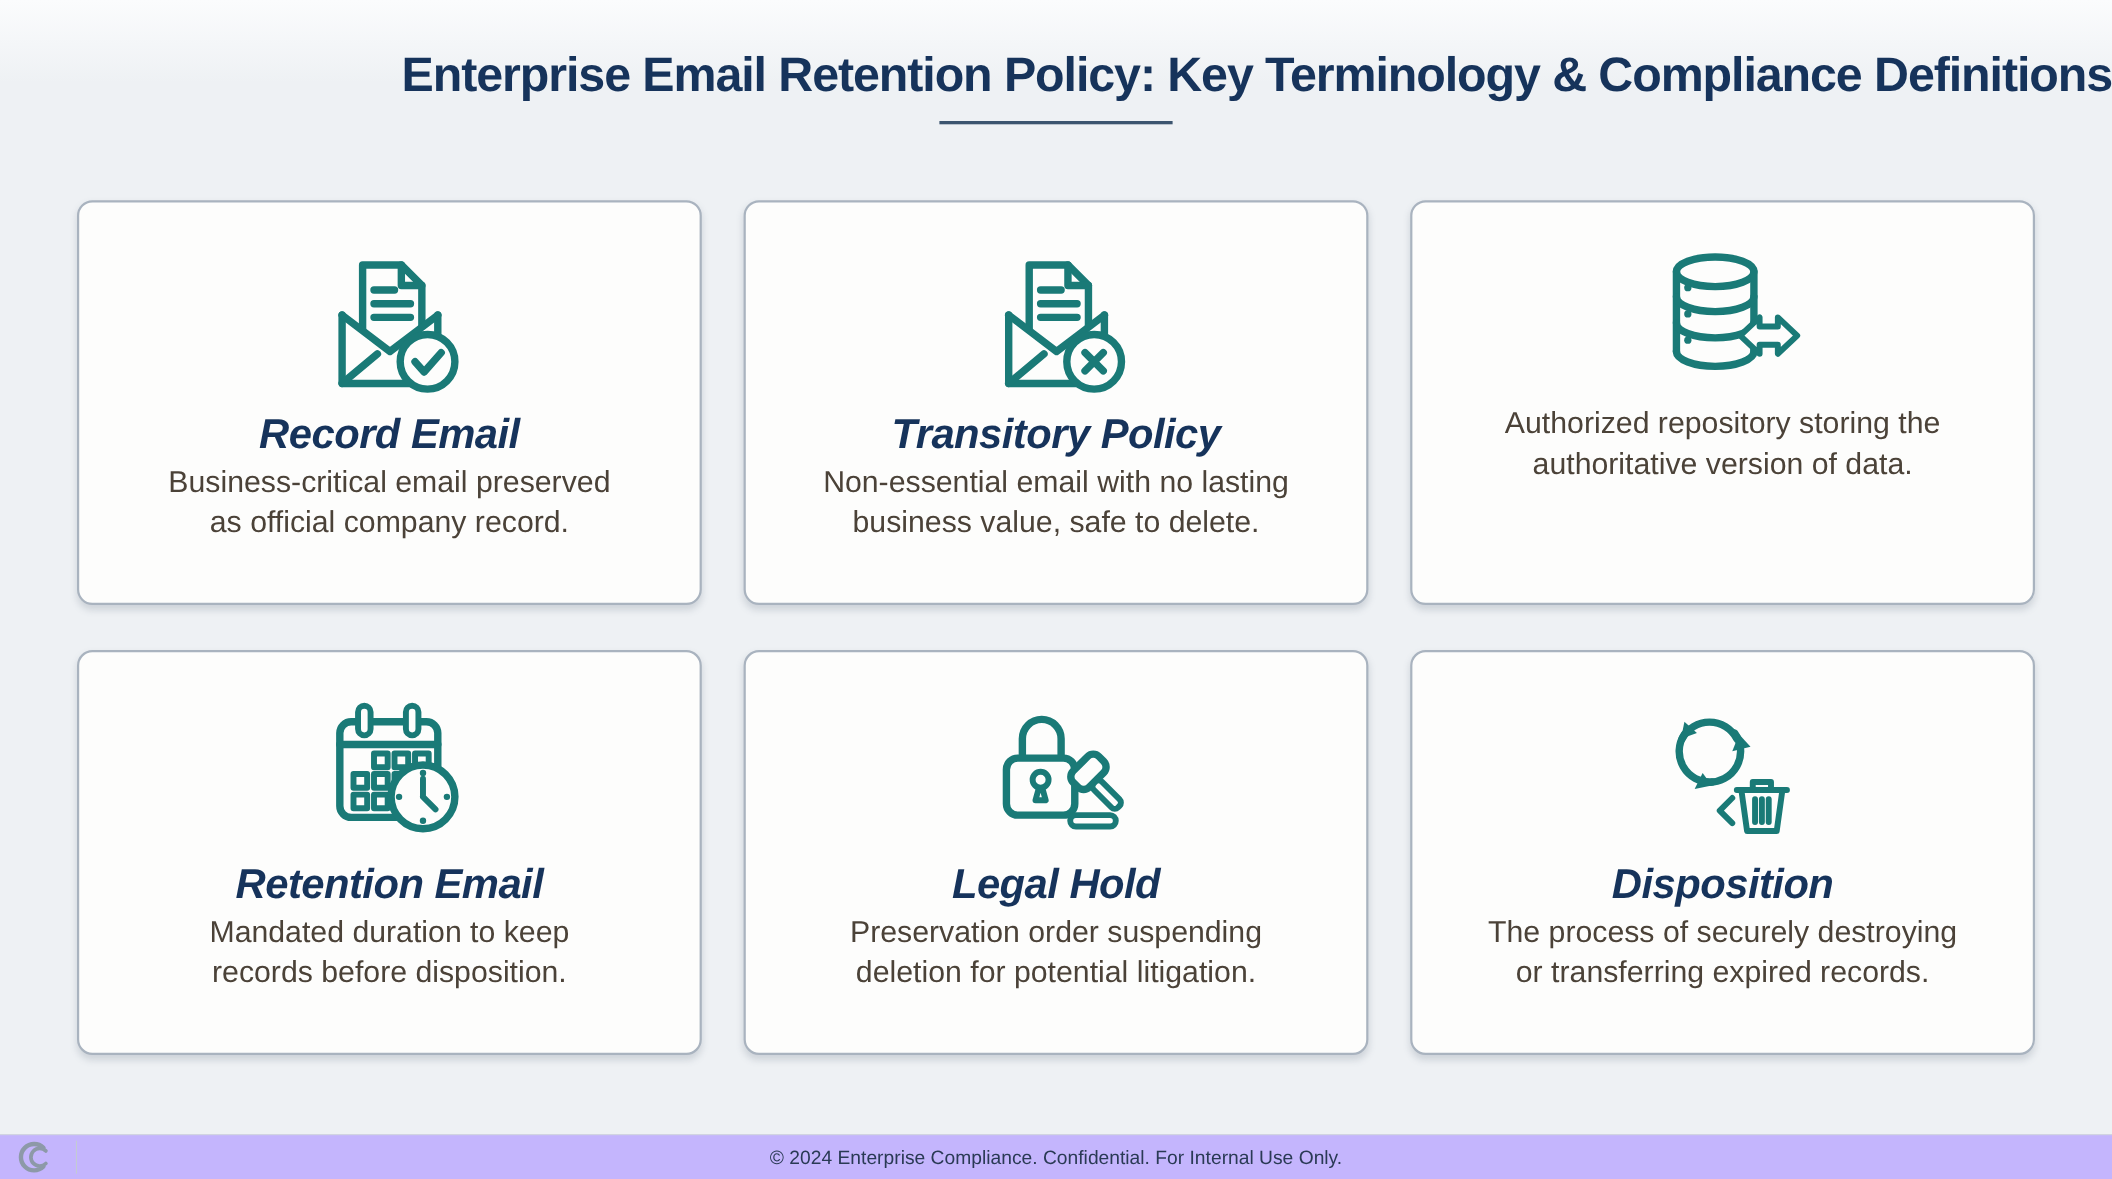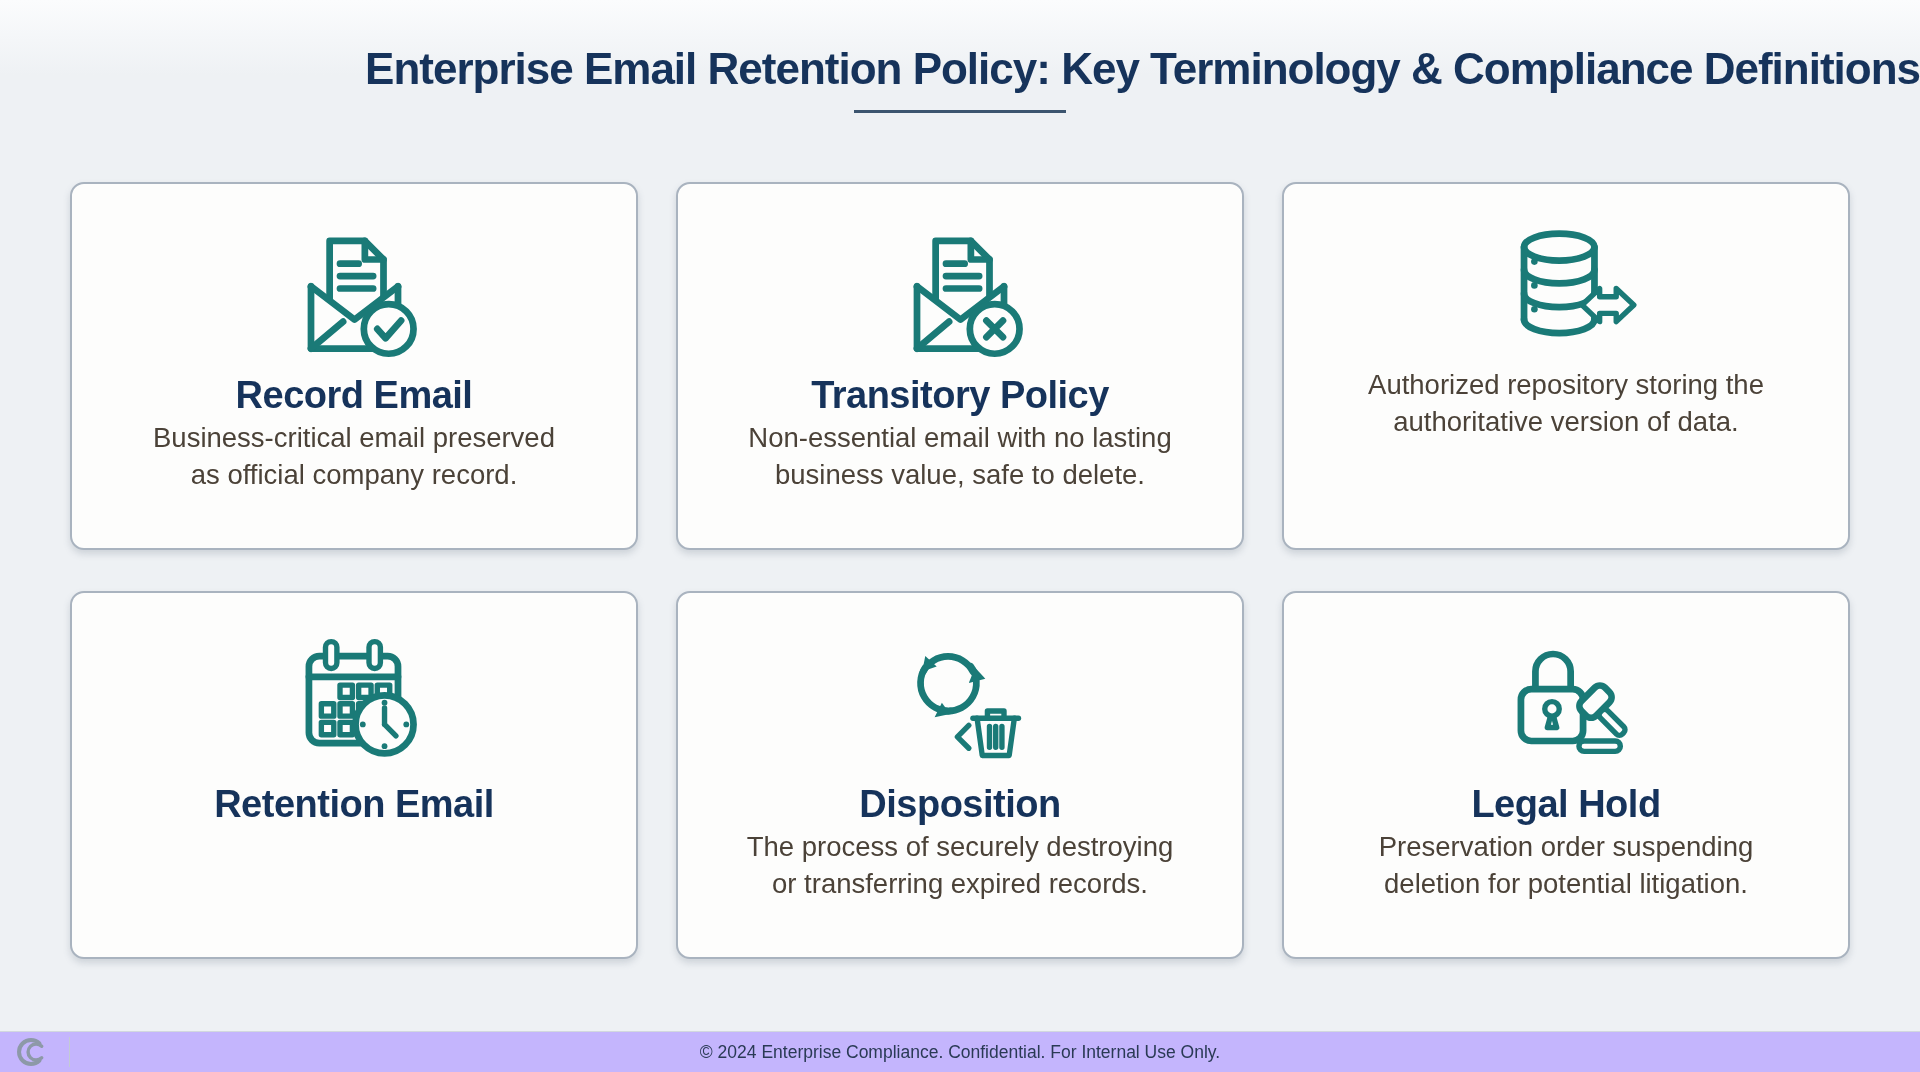--- a/index.html
+++ b/index.html
@@ -27,21 +27,21 @@
     border:2px solid #a9b3bf;
     border-radius:14px;
     box-shadow:0 4px 7px rgba(90,105,125,0.22);
     text-align:center;
     padding-top:28px;
   }
   .icon-wrap { height:152px; display:flex; align-items:center; justify-content:center; }
   .icon-wrap svg { display:block; }
   .card-title {
     font-size:38px; font-weight:bold; color:#16335b;
-    letter-spacing:-0.5px; margin-top:10px;
+    letter-spacing:-0.5px; margin-top:10px;font-style:italic;
   }
   .card-desc {
     font-size:27.5px; color:#4b4238; line-height:1.36;
     margin-top:2px; white-space:pre-line;
   }
 
   .footer {
     position:absolute; left:0; bottom:0; width:1920px; height:41px;
     background:#c4b5fd; border-top:1px solid #d2d8de;
     display:flex; align-items:center;
@@ -148,20 +148,43 @@
         <circle class="mask" cx="99" cy="96" r="28"></circle>
         <circle class="t" cx="99" cy="96" r="28"></circle>
         <path class="tthin" d="M99 96 V80 M99 96 L110 107"></path>
         <circle class="tfill" cx="99" cy="75" r="2.8"></circle>
         <circle class="tfill" cx="120" cy="96" r="2.8"></circle>
         <circle class="tfill" cx="99" cy="117" r="2.8"></circle>
         <circle class="tfill" cx="78" cy="96" r="2.8"></circle>
       </svg>
     </div>
     <h2 class="card-title">Retention Email</h2>
+    <p class="card-desc">Mandated duration to keep
+records before disposition.</p>
+  </section>
+
+  <section class="card">
+    <div class="icon-wrap">
+      <svg width="145" height="145" viewBox="0 0 140 140">
+        <path class="t" d="M40 62 V45 a17 17 0 0 1 34 0 V62"></path>
+        <rect class="mask" x="26" y="62" width="60" height="50" rx="10"></rect>
+        <rect class="t" x="26" y="62" width="60" height="50" rx="10"></rect>
+        <circle class="tthin" cx="56" cy="81" r="7"></circle>
+        <path class="tthin" d="M51.5 99 l2.5 -9 h4 l2.5 9 z"></path>
+        <rect class="mask" x="88" y="58" width="20" height="32" rx="7" transform="rotate(45 98 74)"></rect>
+        <rect class="t" x="88" y="58" width="20" height="32" rx="7" transform="rotate(45 98 74)"></rect>
+        <rect class="mask" x="99" y="89" width="30" height="10" rx="4" transform="rotate(45 114 94)"></rect>
+        <rect class="tthin" x="99" y="89" width="30" height="10" rx="4" transform="rotate(45 114 94)"></rect>
+        <rect class="mask" x="82" y="112" width="40" height="10" rx="5"></rect>
+        <rect class="tthin" x="82" y="112" width="40" height="10" rx="5"></rect>
+      </svg>
+    </div>
+    <h2 class="card-title">Legal Hold</h2>
+    <p class="card-desc">Preservation order suspending
+deletion for potential litigation.</p>
   </section>
 
   <section class="card">
     <div class="icon-wrap">
       <svg width="145" height="145" viewBox="0 0 140 140">
         <path class="t" d="M34 45 A27 27 0 0 1 82 45"></path>
         <path class="tfill" d="M84 41 l10 11 -16 4 z"></path>
         <path class="t" d="M80 40 A27 27 0 0 1 56 83"></path>
         <path class="tfill" d="M60 86 l-15 3 7 -14 z"></path>
         <path class="t" d="M60 83 A27 27 0 0 1 36 41"></path>
@@ -172,41 +195,20 @@
         <path class="tthin" d="M82 90 H126"></path>
         <path class="tthin" d="M86 90 l5 36 h26 l5 -36"></path>
         <path class="tthin" d="M98 98 v20 M104 98 v20 M110 98 v20"></path>
       </svg>
     </div>
     <h2 class="card-title">Disposition</h2>
     <p class="card-desc">The process of securely destroying
 or transferring expired records.</p>
   </section>
 
-  <section class="card">
-    <div class="icon-wrap">
-      <svg width="145" height="145" viewBox="0 0 140 140">
-        <path class="t" d="M40 62 V45 a17 17 0 0 1 34 0 V62"></path>
-        <rect class="mask" x="26" y="62" width="60" height="50" rx="10"></rect>
-        <rect class="t" x="26" y="62" width="60" height="50" rx="10"></rect>
-        <circle class="tthin" cx="56" cy="81" r="7"></circle>
-        <path class="tthin" d="M51.5 99 l2.5 -9 h4 l2.5 9 z"></path>
-        <rect class="mask" x="88" y="58" width="20" height="32" rx="7" transform="rotate(45 98 74)"></rect>
-        <rect class="t" x="88" y="58" width="20" height="32" rx="7" transform="rotate(45 98 74)"></rect>
-        <rect class="mask" x="99" y="89" width="30" height="10" rx="4" transform="rotate(45 114 94)"></rect>
-        <rect class="tthin" x="99" y="89" width="30" height="10" rx="4" transform="rotate(45 114 94)"></rect>
-        <rect class="mask" x="82" y="112" width="40" height="10" rx="5"></rect>
-        <rect class="tthin" x="82" y="112" width="40" height="10" rx="5"></rect>
-      </svg>
-    </div>
-    <h2 class="card-title">Legal Hold</h2>
-    <p class="card-desc">Preservation order suspending
-deletion for potential litigation.</p>
-  </section>
-
 </div>
 
 <div class="footer">
   <span class="footer-logo">
     <svg width="40" height="34" viewBox="0 0 40 34">
       <path d="M24.5 8.5 A12 12 0 1 0 24.5 25.5" stroke="#8d99a8" stroke-width="4" fill="none" stroke-linecap="round"></path>
       <path d="M26.7 11.3 A8 8 0 1 0 26.7 22.7" stroke="#8d99a8" stroke-width="3.4" fill="none" stroke-linecap="round"></path>
     </svg>
   </span>
   <div class="footer-divider"></div>

